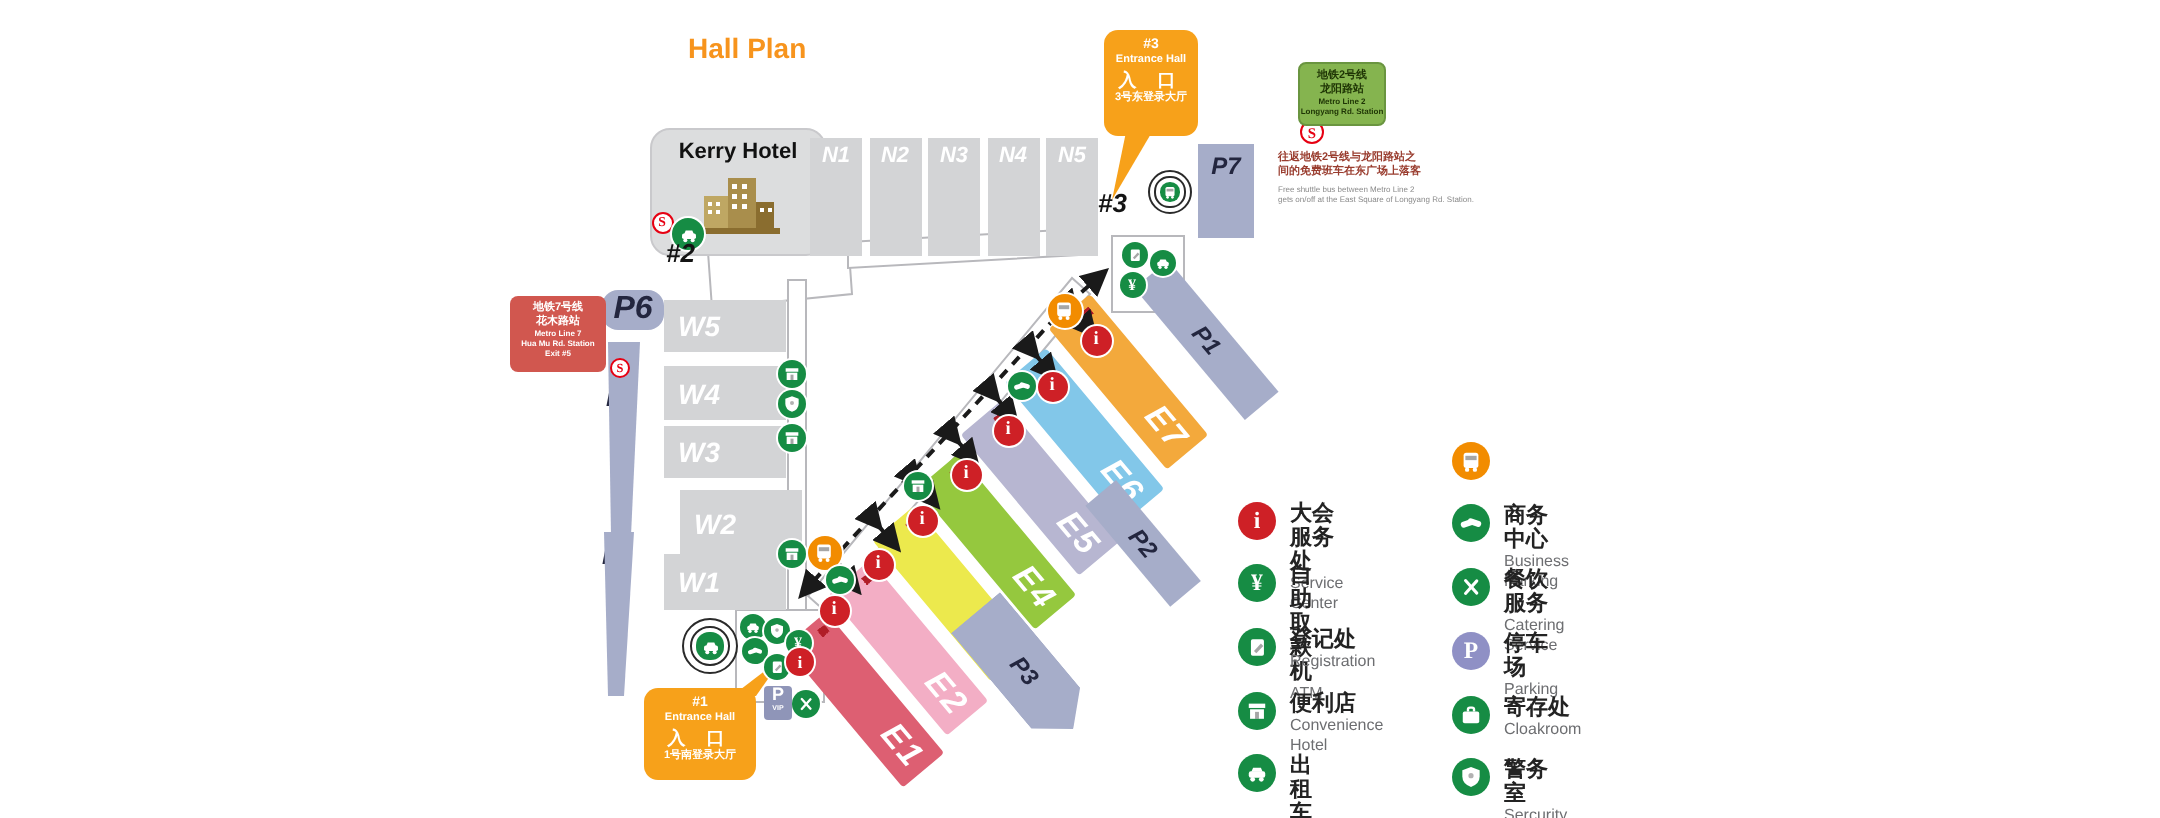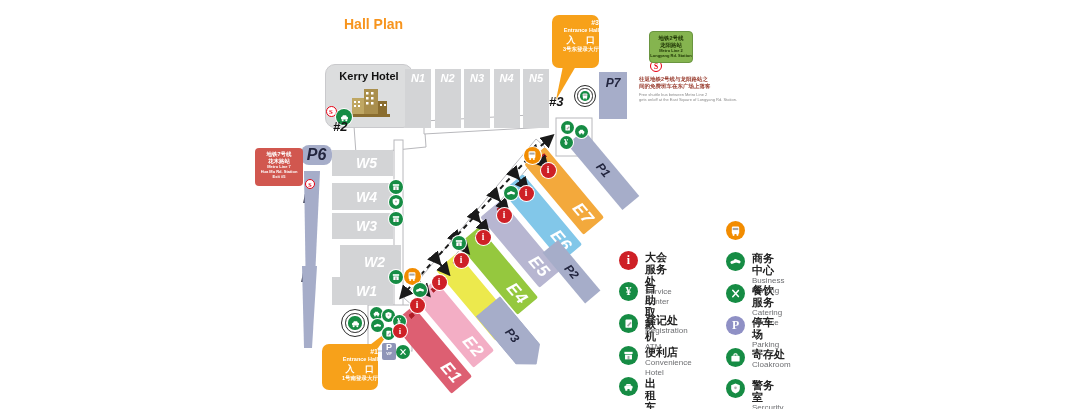--- a/index.html
+++ b/index.html
@@ -7,42 +7,42 @@
          font-family:"Liberation Sans",sans-serif;}
   .abs{position:absolute;}
   svg.layer{position:absolute;left:0;top:0;pointer-events:none;}
   
   .title-cn{position:absolute;left:245px;top:9px;font-size:20px;font-weight:bold;letter-spacing:2px;}
   .title-en{position:absolute;left:344px;top:16px;font-size:14px;font-weight:bold;}
   
   .ncell{position:absolute;background:#d3d4d6;color:#fff;font-weight:bold;font-style:italic;
          font-size:11px;text-align:center;padding-top:3px;box-sizing:border-box;}
   .wcell{position:absolute;background:#d3d4d6;color:#fff;font-weight:bold;font-style:italic;
-         font-size:14px;display:flex;align-items:center;padding-left:24px;box-sizing:border-box;}
+         font-size:14px;display:flex;align-items:center;padding-left:7px;box-sizing:border-box;}
   .ehall{position:absolute;transform-origin:0 0;transform:rotate(50deg);border-radius:2px;}
   .hall-letter{position:absolute;right:5px;top:50%;transform:translateY(-50%);
          font-style:italic;font-weight:bold;color:#fff;font-size:17px;letter-spacing:1px;}
   .hall-cat{position:absolute;left:4px;top:1px;height:25px;writing-mode:vertical-rl;
          font-size:4.5px;line-height:5px;color:#b01e28;font-weight:bold;overflow:hidden;}
   
   .pbox{position:absolute;background:#a6adc9;color:#23263f;font-weight:bold;text-align:center;
         box-sizing:border-box;}
   .prot{position:absolute;transform-origin:0 0;transform:rotate(50deg);display:flex;align-items:center;
         justify-content:center;background:#a6adc9;color:#23263f;font-weight:bold;font-style:italic;}
   .ptxt{position:absolute;color:#23263f;font-weight:bold;font-style:italic;font-size:12px;}
   
   .mic{position:absolute;border-radius:50%;color:#fff;display:flex;align-items:center;
        justify-content:center;box-shadow:0 0 0 1px #fff;font-weight:bold;}
   .ring-outer{position:absolute;border-radius:50%;border:1.6px solid #2a2a2a;background:#fff;
        display:flex;align-items:center;justify-content:center;box-sizing:border-box;}
   .ring-mid{border-radius:50%;border:1px solid #2a2a2a;background:#fff;width:76%;height:76%;
        display:flex;align-items:center;justify-content:center;box-sizing:border-box;}
   .ring-in{border-radius:50%;width:74%;height:74%;display:flex;align-items:center;justify-content:center;color:#fff;}
   
-  .balloon{position:absolute;border-radius:7px;color:#fff;text-align:right;z-index:50;padding-top:4px;box-sizing:border-box;}
+  .balloon{position:absolute;border-radius:7px;color:#fff;text-align:center;z-index:50;padding-top:4px;box-sizing:border-box;}
   .b-no{font-size:7px;font-weight:bold;line-height:8px;}
   .b-en{font-size:5.5px;line-height:7px;font-weight:bold;}
   .b-cn{font-size:9px;font-weight:bold;letter-spacing:4px;line-height:12px;}
   .b-desc{font-size:5.5px;line-height:7px;font-weight:bold;}
   
   .badge{position:absolute;border-radius:4px;text-align:center;z-index:50;box-sizing:border-box;}
   .badge .c1{font-size:5.5px;font-weight:bold;line-height:6.5px;}
   .badge .c2{font-size:4px;font-weight:bold;line-height:5px;}
   .note{position:absolute;z-index:50;}
   .note .n-cn{font-size:5.5px;line-height:7px;font-weight:bold;color:#993c2e;}

